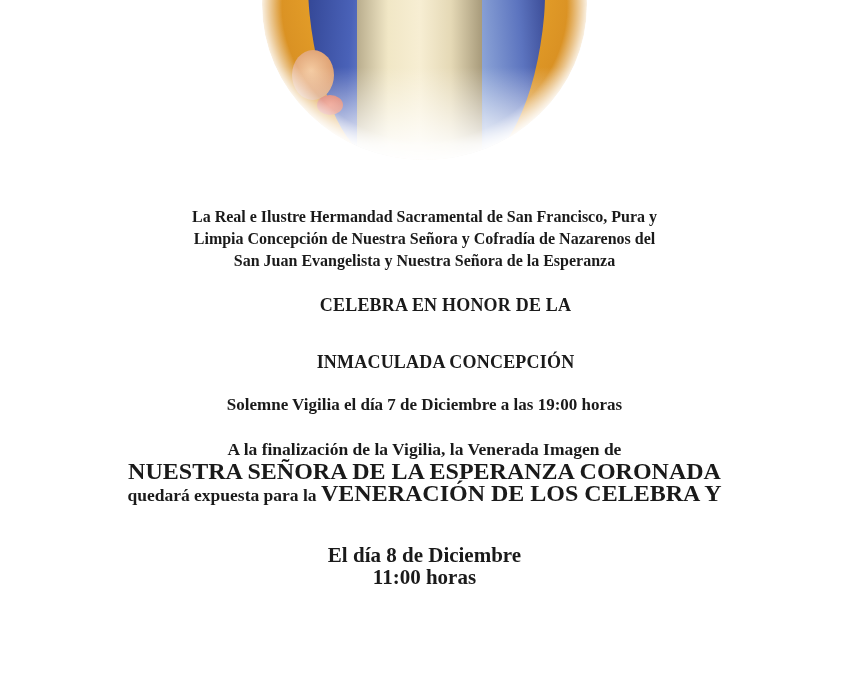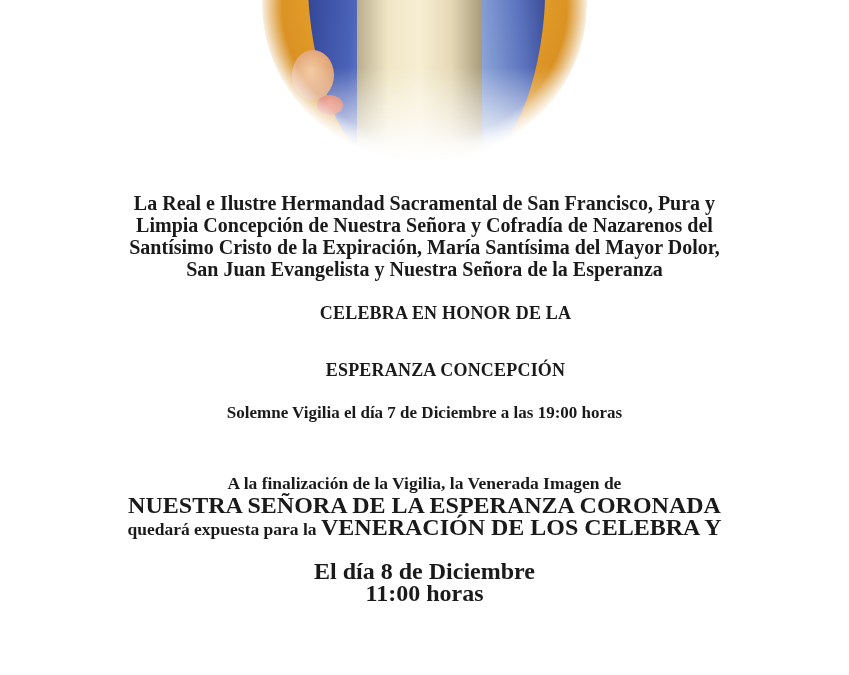--- a/index.html
+++ b/index.html
@@ -74,47 +74,47 @@
 
     .content {
       position: absolute;
       left: 0;
       top: 190px;
       width: 849px;
       text-align: center;
       font-weight: bold;
     }
     .intro {
-      font-size: 20px;
+      font-size: 16px;
       line-height: 22px;
-      margin: 2px;
+      margin: 16px;
     }
     .heading {
       font-size: 18px;
       margin: 8px;
       letter-spacing: 0.2px;
       padding-left: 42px;
     }
     .h1 { margin-top: 22px; line-height: 22px; }
     .h2 { margin-top: 35px; line-height: 22px; }
     .vigil {
       font-size: 17px;
       line-height: 22px;
       margin-top: 21px;
     }
     .exposition {
       font-size: 17.5px;
       line-height: 22px;
-      margin-top: 48px;
+      margin-top: 22px;
     }
     .upper { font-size: 24px; }
     .day8 {
-      font-size: 24px;
+      font-size: 21px;
       line-height: 22px;
-      margin-top: 20px;
+      margin-top: 38px;
     }
     .footer-faint {
       position: absolute;
       left: 320px;
       top: 664px;
       width: 210px;
       height: 6px;
       font-size: 6px;
       line-height: 6px;
       color: #f4f0e4;
@@ -132,26 +132,25 @@
   <div class="robe"></div>
   <div class="cherub"></div>
   <div class="cherub-hand"></div>
   <div class="fade"></div>
 </div>
 
 <div class="content">
   <div class="intro">
     <div>La Real e Ilustre Hermandad Sacramental de San Francisco, Pura y</div>
     <div>Limpia Concepción de Nuestra Señora y Cofradía de Nazarenos del</div>
-    <div>Santísimo Cristo de la Expiración, María Santísima del Mayor Dolor,</div>
     <div>San Juan Evangelista y Nuestra Señora de la Esperanza</div>
   </div>
 
   <div class="heading h1">CELEBRA EN HONOR DE LA</div>
-  <div class="heading h2">ESPERANZA CONCEPCIÓN</div>
+  <div class="heading h2">INMACULADA CONCEPCIÓN</div>
 
   <div class="vigil">Solemne Vigilia el día 7 de Diciembre a las 19:00 horas</div>
 
   <div class="exposition">
     <div>A la finalización de la Vigilia, la Venerada Imagen de</div>
     <div class="upper">NUESTRA SEÑORA DE LA ESPERANZA CORONADA</div>
     <div><span>quedará expuesta para la </span><span class="upper">VENERACIÓN DE LOS CELEBRA Y</span></div>
   </div>
 
   <div class="day8">

